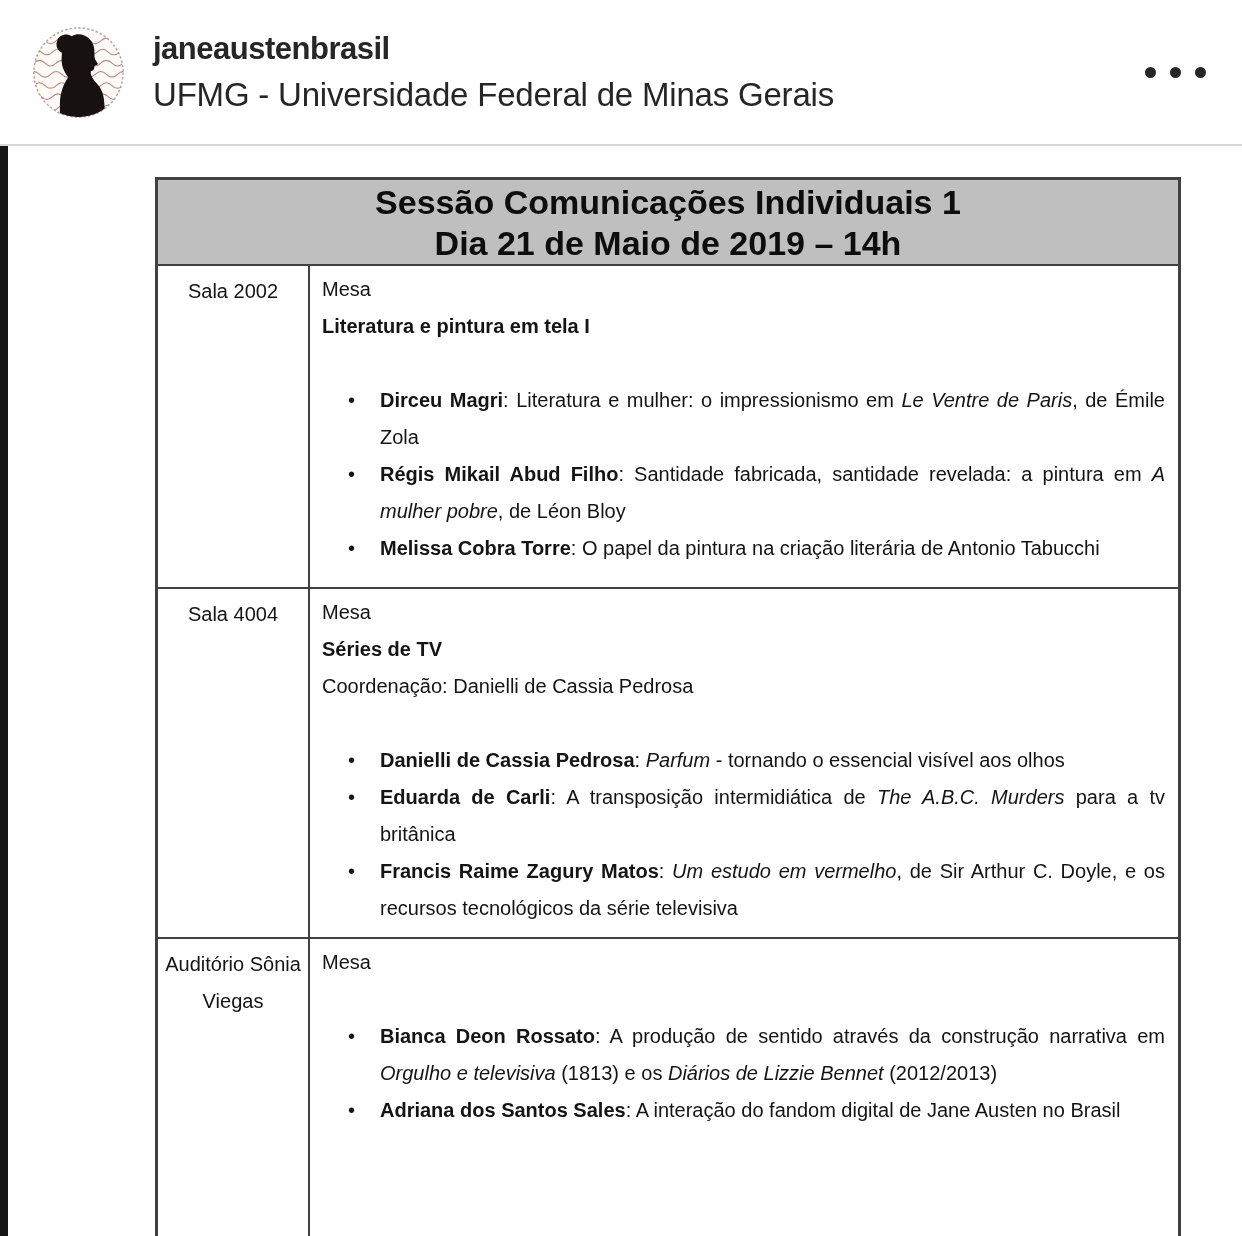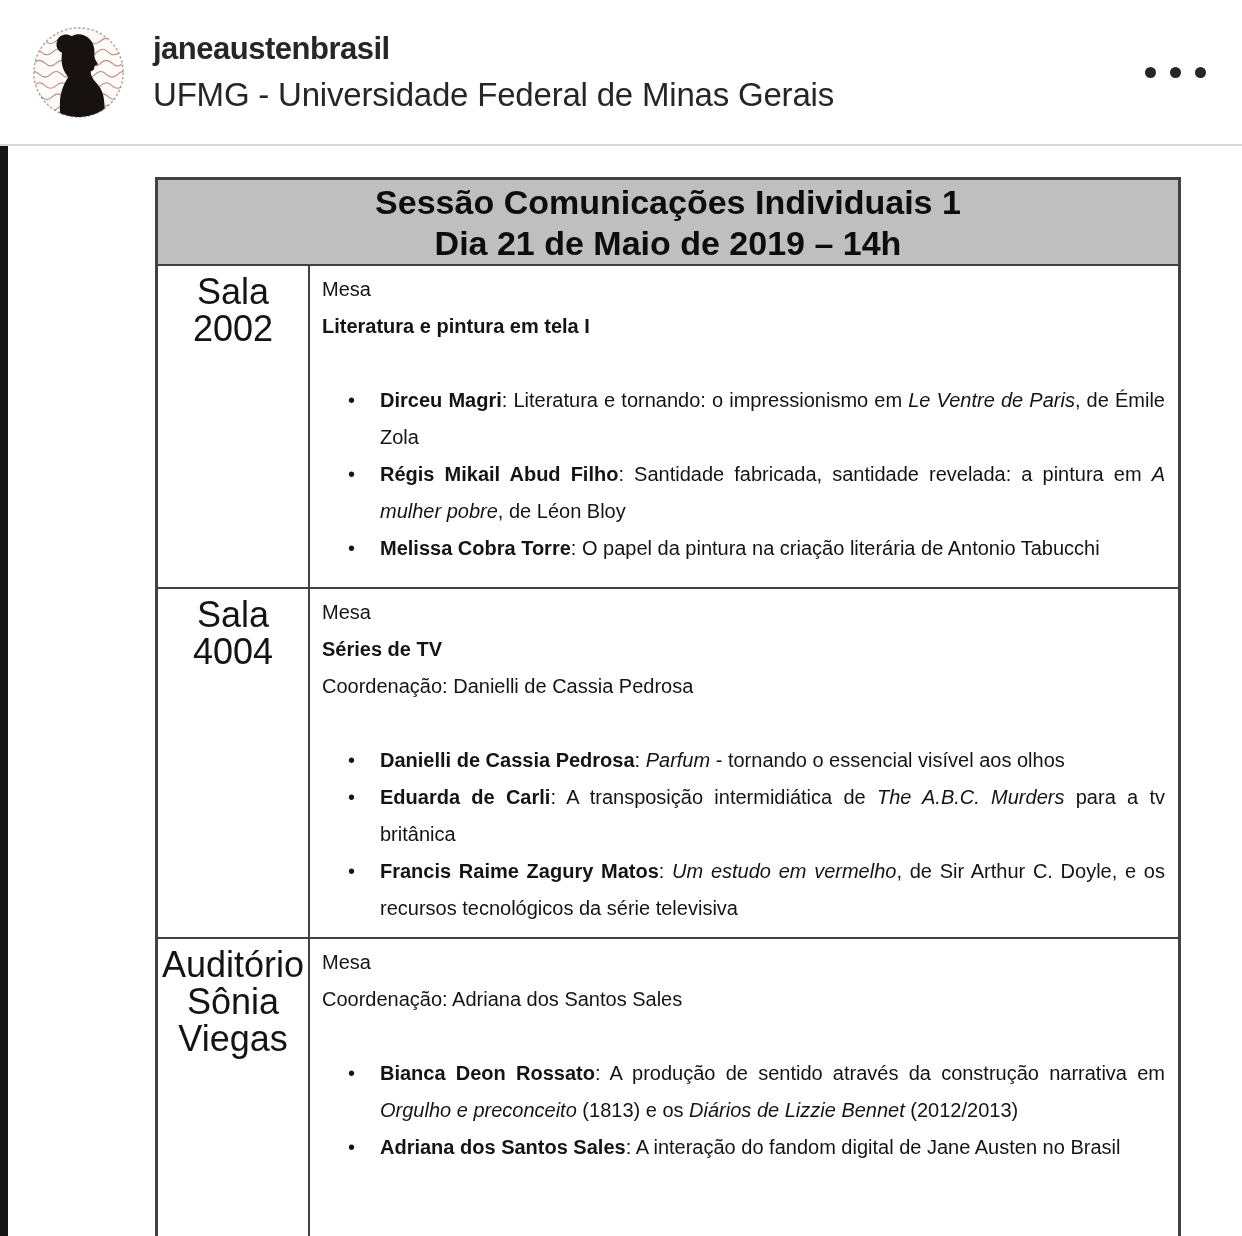--- a/index.html
+++ b/index.html
@@ -54,21 +54,21 @@
     border-bottom:2px solid var(--table_border);
     text-align:center;font-weight:bold;font-size:34px;line-height:41px;
     padding-top:2px;color:#0d0d0d;
   }
   .t-row{display:flex;border-bottom:2px solid var(--table_border);overflow:hidden;}
   .t-row:nth-child(1){height:323px;}
   .t-row:nth-child(2){height:350px;}
   .t-row:nth-child(3){height:365px;border-bottom:none;}
   .room-cell{
     width:152px;flex:0 0 auto;border-right:2px solid var(--table_border);
-    text-align:center;font-size:36px;line-height:37px;padding:7px 4px 0 4px;
+    text-align:center;font-size:20px;line-height:37px;padding:7px 4px 0 4px;
   }
   .session-cell{flex:1;font-size:20px;line-height:37px;padding:5px 13px 0 12px;}
   .mesa-title{font-weight:bold;}
   .bullets{margin-top:37px;}
   .bullet-item{position:relative;padding-left:58px;text-align:justify;}
   .blt{position:absolute;left:26px;top:0;}
   .b{font-weight:bold;}
   .i{font-style:italic;}
 </style>
 </head>
@@ -116,21 +116,21 @@
       <div>Sessão Comunicações Individuais 1</div>
       <div>Dia 21 de Maio de 2019 – 14h</div>
     </div>
     <div>
         <div class="t-row">
           <div class="room-cell">Sala 2002</div>
           <div class="session-cell">
             <div>Mesa</div>
             <div class="mesa-title">Literatura e pintura em tela I</div>
             <div class="bullets">
-              <div class="bullet-item"><span class="blt">•</span><span><span class="b">Dirceu Magri</span><span>: Literatura e tornando: o impressionismo em </span><span class="i">Le Ventre de Paris</span><span>, de Émile Zola</span></span></div>
+              <div class="bullet-item"><span class="blt">•</span><span><span class="b">Dirceu Magri</span><span>: Literatura e mulher: o impressionismo em </span><span class="i">Le Ventre de Paris</span><span>, de Émile Zola</span></span></div>
               <div class="bullet-item"><span class="blt">•</span><span><span class="b">Régis Mikail Abud Filho</span><span>: Santidade fabricada, santidade revelada: a pintura em </span><span class="i">A mulher pobre</span><span>, de Léon Bloy</span></span></div>
               <div class="bullet-item"><span class="blt">•</span><span><span class="b">Melissa Cobra Torre</span><span>: O papel da pintura na criação literária de Antonio Tabucchi</span></span></div>
             </div>
           </div>
         </div>
         <div class="t-row">
           <div class="room-cell">Sala 4004</div>
           <div class="session-cell">
             <div>Mesa</div>
             <div class="mesa-title">Séries de TV</div>
@@ -139,22 +139,21 @@
               <div class="bullet-item"><span class="blt">•</span><span><span class="b">Danielli de Cassia Pedrosa</span><span>: </span><span class="i">Parfum</span><span> - tornando o essencial visível aos olhos</span></span></div>
               <div class="bullet-item"><span class="blt">•</span><span><span class="b">Eduarda de Carli</span><span>: A transposição intermidiática de </span><span class="i">The A.B.C. Murders</span><span> para a tv britânica</span></span></div>
               <div class="bullet-item"><span class="blt">•</span><span><span class="b">Francis Raime Zagury Matos</span><span>: </span><span class="i">Um estudo em vermelho</span><span>, de Sir Arthur C. Doyle, e os recursos tecnológicos da série televisiva </span></span></div>
             </div>
           </div>
         </div>
         <div class="t-row">
           <div class="room-cell">Auditório Sônia Viegas</div>
           <div class="session-cell">
             <div>Mesa</div>
-            <div>Coordenação: Adriana dos Santos Sales</div>
             <div class="bullets">
-              <div class="bullet-item"><span class="blt">•</span><span><span class="b">Bianca Deon Rossato</span><span>: A produção de sentido através da construção narrativa em </span><span class="i">Orgulho e preconceito</span><span> (1813) e os </span><span class="i">Diários de Lizzie Bennet</span><span> (2012/2013)</span></span></div>
+              <div class="bullet-item"><span class="blt">•</span><span><span class="b">Bianca Deon Rossato</span><span>: A produção de sentido através da construção narrativa em </span><span class="i">Orgulho e televisiva</span><span> (1813) e os </span><span class="i">Diários de Lizzie Bennet</span><span> (2012/2013)</span></span></div>
               <div class="bullet-item"><span class="blt">•</span><span><span class="b">Adriana dos Santos Sales</span><span>: A interação do fandom digital de Jane Austen no Brasil</span></span></div>
             </div>
           </div>
         </div>
       </div>
   </div>
 </div>
 
 </body></html>

